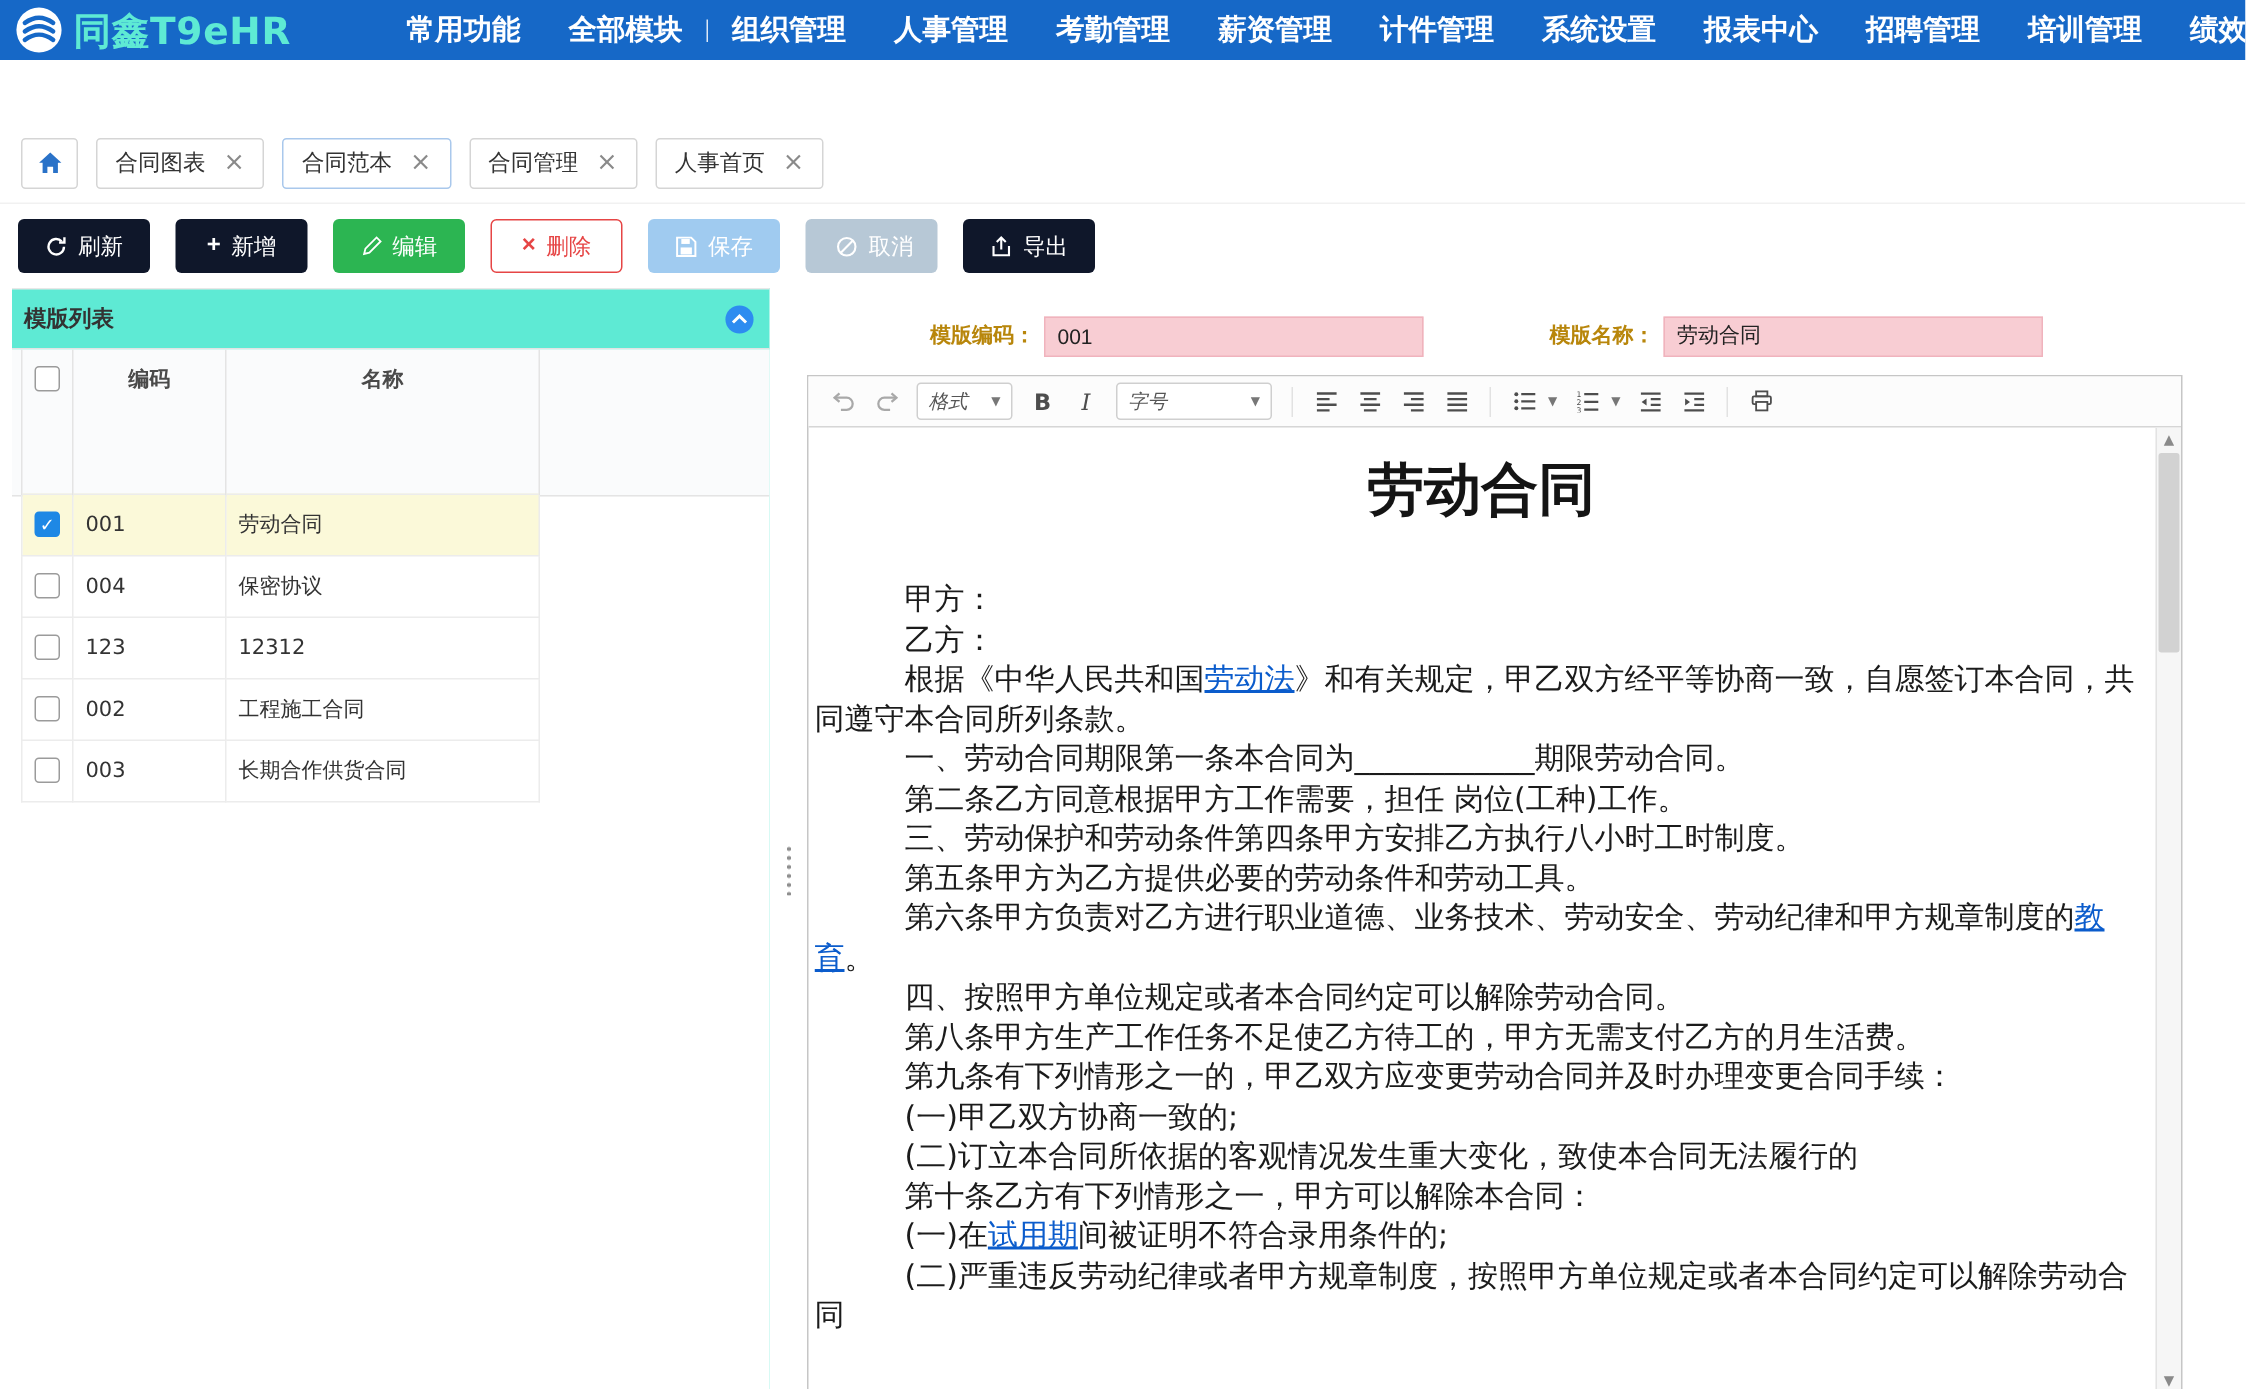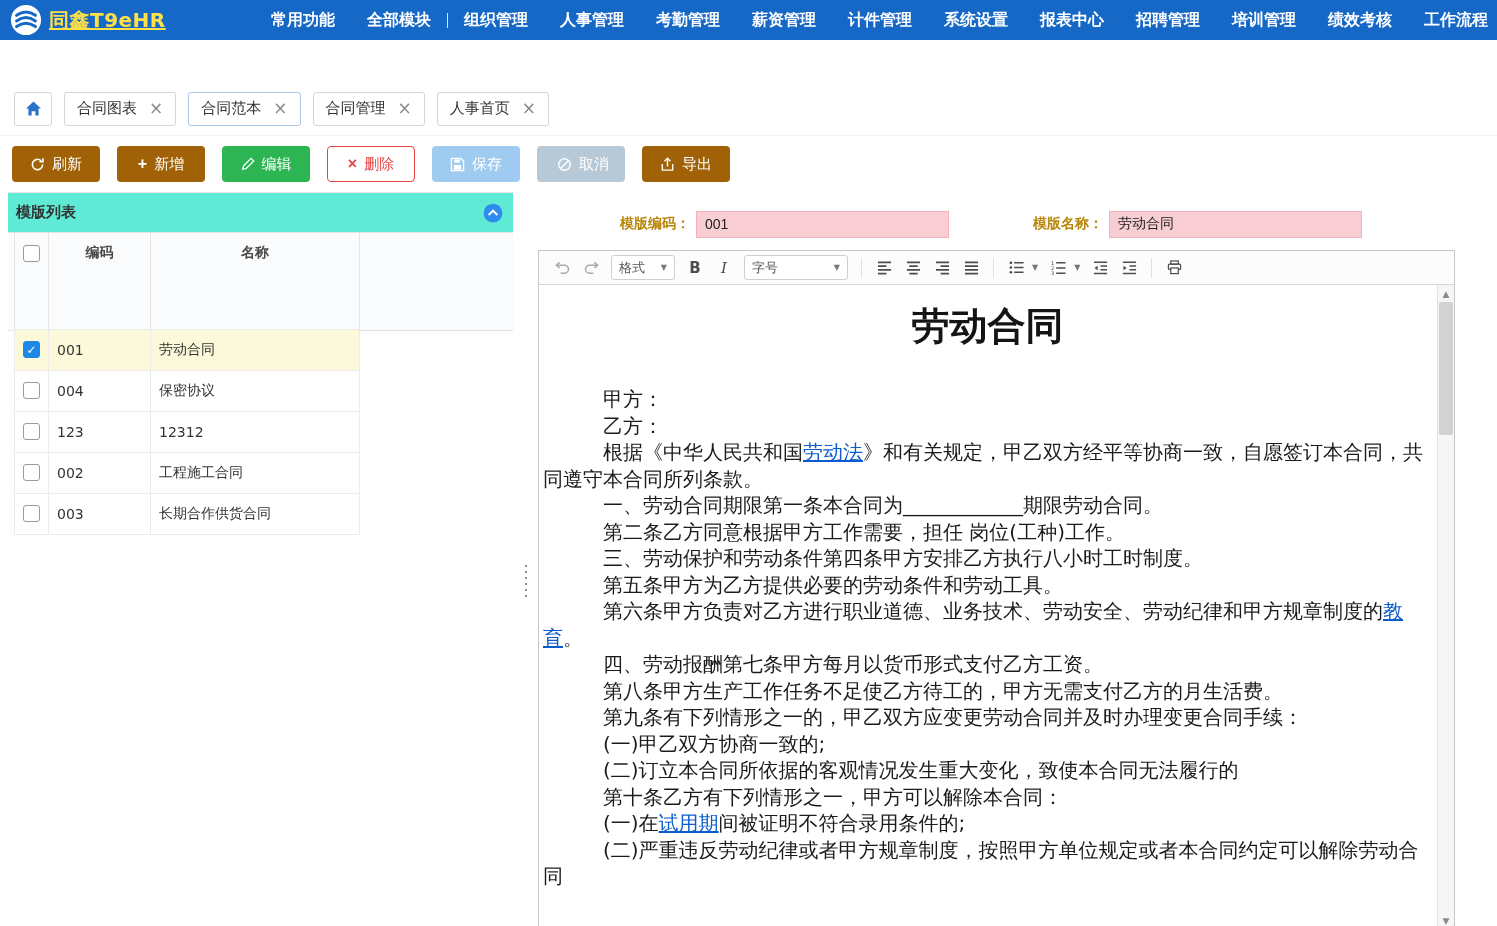--- a/index.html
+++ b/index.html
@@ -2,37 +2,37 @@
 <html><head>
 <meta charset="utf-8">
 <style>
   * { box-sizing:border-box; margin:0; padding:0; }
   html,body { width:1497px; height:926px; }
   body { font-family:"DejaVu Sans","Liberation Sans",sans-serif; background:#fff; overflow:hidden; color:#333; font-size:14px; }
 
   
   .topbar { height:40px; background:#1668c7; display:flex; align-items:center; white-space:nowrap; }
   .logo { display:flex; align-items:center; gap:7px; padding:0 10px; width:255px; flex:none; }
-  .logo-text { color:#fde047; font-size:20px; font-weight:bold; letter-spacing:.5px;text-decoration:underline; }
+  .logo-text { color:#5eead4; font-size:25px; font-weight:bold; letter-spacing:.5px; }
   .topnav { display:flex; align-items:center; height:100%; overflow:hidden; }
-  .nav-item { color:#fff; font-size:16px; font-weight:600; padding:0 16px; line-height:40px; cursor:pointer; }
+  .nav-item { color:#fff; font-size:19px; font-weight:600; padding:0 16px; line-height:40px; cursor:pointer; }
   .nav-sep { width:1px; height:15px; background:rgba(255,255,255,.85); flex:none; }
 
   
   .tabbar { height:54px; display:flex; align-items:center; gap:12px; padding:0 14px; border-bottom:1px solid #f1f1f1;margin-top:42px; }
   .tab { height:34px; display:flex; align-items:center; border:1px solid #d5d5d5; border-radius:3px; padding:0 12px; font-size:15px; color:#333; background:#fff; cursor:pointer; }
   .tab.active { border-color:#a9c8ec; }
   .tab-close { color:#8a8a8a; margin-left:12px; font-size:17px; line-height:1; }
   .home-tab { width:38px; justify-content:center; padding:0; }
 
   
   .actionbar { height:56px; display:flex; align-items:center; gap:17px; padding:0 12px; }
   .btn { height:36px; min-width:88px; display:inline-flex; align-items:center; justify-content:center; gap:7px; border-radius:4px; font-size:15px; color:#fff; border:none; cursor:pointer; padding:0 16px; }
   .btn .ic { display:inline-flex; align-items:center; font-size:16px; line-height:1; font-weight:bold; }
-  .btn-blue { background:#a16207; }
+  .btn-blue { background:#0f172a; }
   .btn-green { background:#2cb552; }
   .btn-outline-red { background:#fff; color:#e64545; border:1px solid #e64545; }
   .btn-disabled-blue { background:#a0cbf0; cursor:default; }
   .btn-disabled-gray { background:#b7c8d6; cursor:default;justify-content:flex-end; }
 
   
   .main { display:flex; height:776px; }
   .left-panel { width:505px; margin-left:8px; display:flex; flex-direction:column; border-top:1px solid #e8e8e8; border-bottom:2px solid #6b6b6b; background:#5eead4; }
   .panel-header { height:40px; display:flex; align-items:center; justify-content:space-between; padding:0 10px 0 8px; border-bottom:1px solid #e3e3e3; flex:none; }
   .panel-title { font-size:15px; font-weight:bold; color:#333; }
@@ -66,21 +66,21 @@
   .form-row input { width:253px; height:27px; margin-left:6px; background:#f8cdd3; border:1px solid #f0b3bd; padding:0 8px; font-size:14px; color:#222; }
   .form-row label.second { margin-left:84px; }
 
   .editor { flex:1; border:1px solid #c6c6c6; display:flex; flex-direction:column; min-height:0; background:#fff; }
   .ed-toolbar { height:34px; background:#fcfcfc; border-bottom:1px solid #d6d6d6; display:flex; align-items:center; padding:0 10px; gap:3px; flex:none; }
   .ed-btn { width:26px; height:25px; display:inline-flex; align-items:center; justify-content:center; border-radius:3px; color:#4d4d4d; cursor:pointer; font-size:15px; }
   .ed-btn.disabled { color:#a9a9a9; }
   .ed-btn.bold { font-weight:bold; }
   .ed-btn.italic { font-style:italic; font-family:"DejaVu Serif","Liberation Serif",serif; }
   .ed-sep { width:1px; height:20px; background:#e2e2e2; margin:0 6px; flex:none; }
-  .ed-select { height:25px; border:1px solid #cfcfcf; border-radius:3px; background:#fff; display:inline-flex; align-items:center; justify-content:space-between; padding:0 7px; font-size:13px; color:#555; cursor:pointer; margin:0 4px; }
+  .ed-select { height:25px; border:1px solid #cfcfcf; border-radius:3px; background:#fff; display:inline-flex; align-items:center; justify-content:space-between; padding:0 7px; font-size:13px; color:#555; cursor:pointer; margin:0 4px;font-style:italic; }
   .ed-select .caret { font-size:8px; color:#777; margin-left:8px; }
   .ed-select.fmt { width:64px; }
   .ed-select.fsz { width:104px; }
   .list-caret { font-size:8px; color:#777; margin-right:4px; cursor:pointer; }
 
   .doc-area { flex:1; position:relative; overflow:hidden; min-height:0; }
   .doc { position:absolute; top:0; left:4px; right:22px; bottom:0; overflow:hidden; }
   .doc-title { text-align:center; font-size:38px; font-weight:bold; color:#141414; margin:16px 0 34px; }
   .doc p { font-size:20px; line-height:26.5px; color:#1b1b1b; text-indent:3em; margin:0; }
   .doc a.doc-link { color:#0b5ccc; text-decoration:underline; cursor:pointer; }
@@ -409,21 +409,21 @@
           <h1 class="doc-title">劳动合同</h1>
           <div>
               <p>甲方：</p>
               <p>乙方：</p>
               <p>根据《中华人民共和国<a class="doc-link">劳动法</a>》和有关规定，甲乙双方经平等协商一致，自愿签订本合同，共同遵守本合同所列条款。</p>
               <p>一、劳动合同期限第一条本合同为____________期限劳动合同。</p>
               <p>第二条乙方同意根据甲方工作需要，担任 岗位(工种)工作。</p>
               <p>三、劳动保护和劳动条件第四条甲方安排乙方执行八小时工时制度。</p>
               <p>第五条甲方为乙方提供必要的劳动条件和劳动工具。</p>
               <p>第六条甲方负责对乙方进行职业道德、业务技术、劳动安全、劳动纪律和甲方规章制度的<a class="doc-link">教育</a>。</p>
-              <p>四、劳动报酬第七条甲方每月以货币形式支付乙方工资。</p>
+              <p>四、按照甲方单位规定或者本合同约定可以解除劳动合同。</p>
               <p>第八条甲方生产工作任务不足使乙方待工的，甲方无需支付乙方的月生活费。</p>
               <p>第九条有下列情形之一的，甲乙双方应变更劳动合同并及时办理变更合同手续：</p>
               <p>(一)甲乙双方协商一致的;</p>
               <p>(二)订立本合同所依据的客观情况发生重大变化，致使本合同无法履行的</p>
               <p>第十条乙方有下列情形之一，甲方可以解除本合同：</p>
               <p>(一)在<a class="doc-link">试用期</a>间被证明不符合录用条件的;</p>
               <p>(二)严重违反劳动纪律或者甲方规章制度，按照甲方单位规定或者本合同约定可以解除劳动合同</p>
             </div>
         </div>
         <div class="vscroll">

